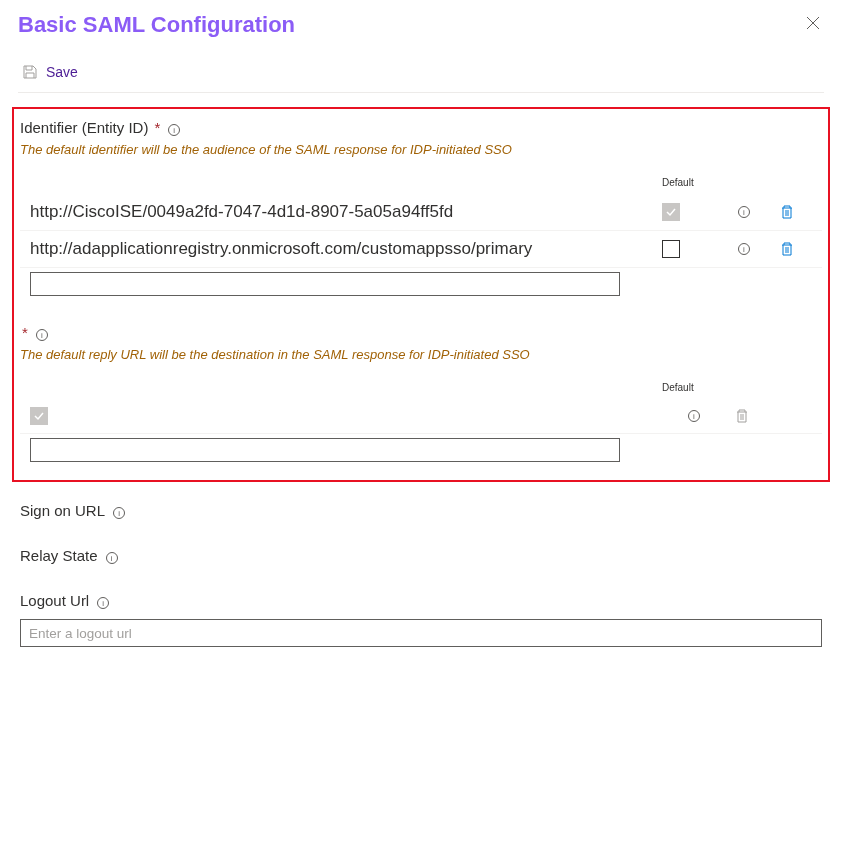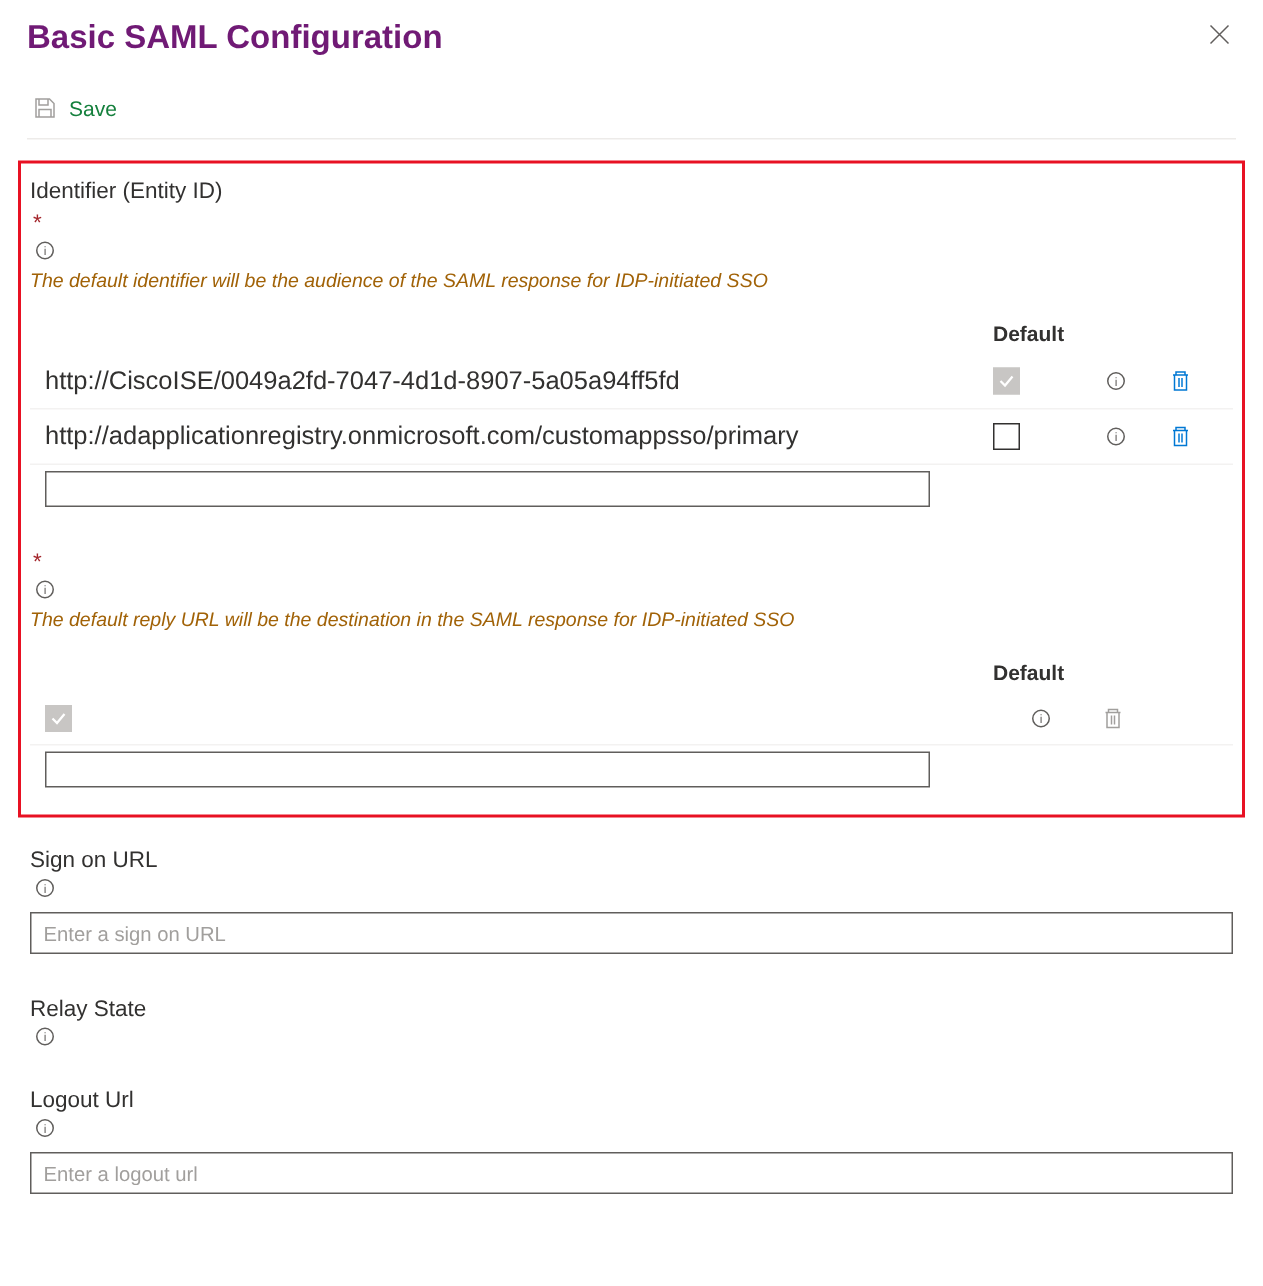--- a/index.html
+++ b/index.html
@@ -17,41 +17,41 @@
     }
     .header {
       display: flex;
       justify-content: space-between;
       align-items: flex-start;
       margin-bottom: 18px;
     }
     .header h1 {
       font-size: 22px;
       font-weight: 600;
-      color: #701a75;
+      color: #8b5cf6;
     }
     .close-btn {
       cursor: pointer;
       color: #605e5c;
       font-size: 14px;
       padding: 4px;
     }
     .toolbar {
       display: flex;
       align-items: center;
       gap: 8px;
       padding: 6px 0 10px 0;
       border-bottom: 1px solid #edebe9;
       margin-bottom: 14px;
     }
     .save-btn {
       display: flex;
       align-items: center;
       gap: 8px;
-      color: #15803d;
+      color: #4c1d95;
       cursor: pointer;
       font-size: 14px;
       padding: 2px 4px;
     }
     .save-btn svg {
       width: 16px;
       height: 16px;
     }
     .highlight-box {
       border: 2px solid #e81123;
@@ -60,24 +60,23 @@
       margin-left: -6px;
       margin-right: -6px;
     }
     .section {
       margin-bottom: 24px;
     }
     .section-title {
       font-size: 15px;
       color: #323130;
       display: flex;
-      align-items: flex-start;
+      align-items: flex-end;
       gap: 4px;
       margin-bottom: 6px;
-      flex-direction: column;
     }
     .required {
       color: #a4262c;
       margin-left: 2px;
     }
     .info-icon-inline {
       width: 12px;
       height: 12px;
       border: 1px solid #605e5c;
       border-radius: 50%;
@@ -93,22 +92,22 @@
     .section-desc {
       font-style: italic;
       color: #a16207;
       font-size: 13px;
       margin-bottom: 14px;
     }
     .table-header {
       display: grid;
       grid-template-columns: 1fr 60px 40px 50px;
       padding: 6px 10px;
-      font-weight: 700;
-      font-size: 14px;
+      font-weight: 400;
+      font-size: 10px;
       color: #323130;
     }
     .table-header .default-col {
       grid-column: 2;
     }
     .table-row {
       display: grid;
       grid-template-columns: 1fr 60px 40px 50px;
       align-items: center;
       padding: 8px 10px;
@@ -314,21 +313,20 @@
     </div>
   </div>
 
 </div>
 
 <div class="simple-section">
   <div class="section-title">
     <span>Sign on URL</span>
     <span class="info-icon-inline">i</span>
   </div>
-  <input class="full-input" type="text" placeholder="Enter a sign on URL" style="">
 </div>
 
 <div class="simple-section">
   <div class="section-title">
     <span>Relay State</span>
     <span class="info-icon-inline">i</span>
   </div>
 </div>
 
 <div class="simple-section">

